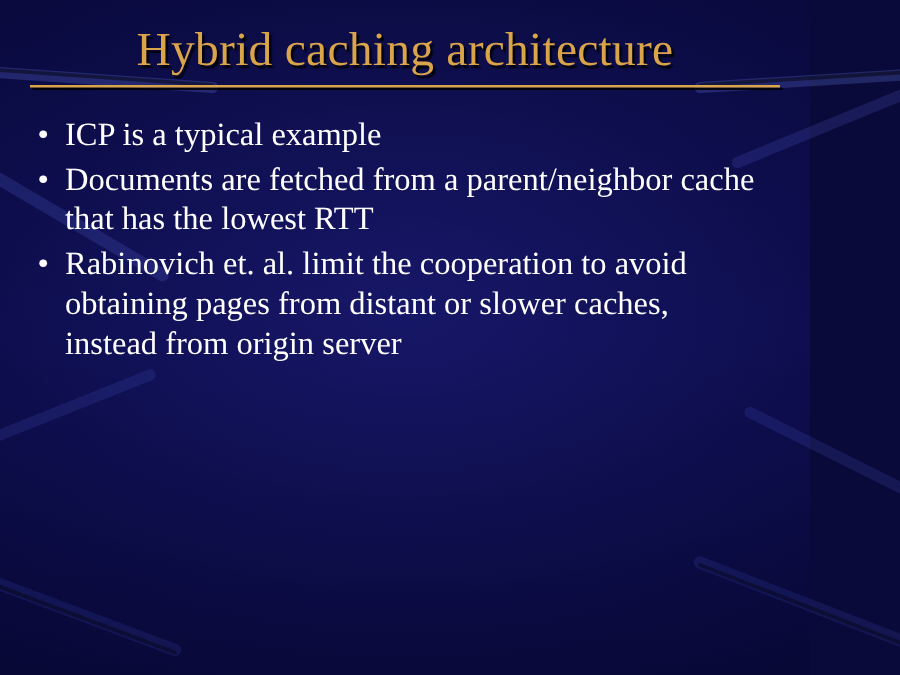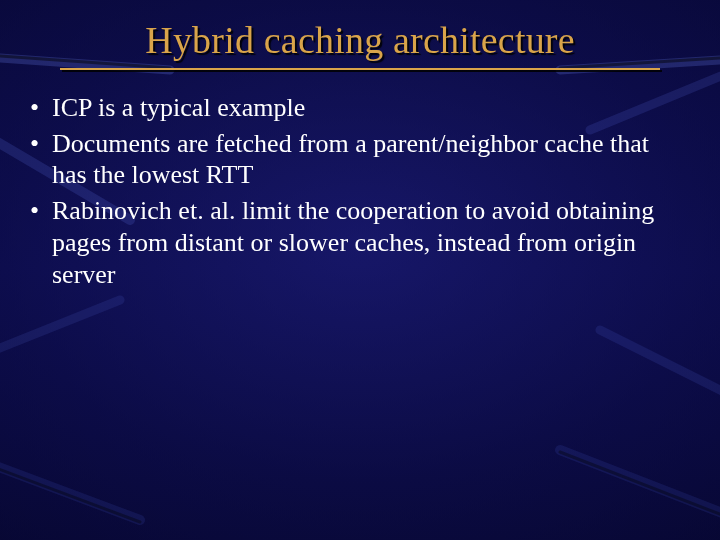--- a/index.html
+++ b/index.html
@@ -6,21 +6,21 @@
     margin: 0;
     padding: 0;
     width: 720px;
     height: 540px;
     overflow: hidden;
     font-family: "Times New Roman", Times, serif;
     background: #0a0a3a;
   }
   .slide {
     position: relative;
-    width: 720px;
+    width: 648px;
     height: 540px;
     background:
       radial-gradient(ellipse 900px 600px at 50% 45%,
         rgba(30,30,120,0.55) 0%,
         rgba(12,12,70,0.5) 40%,
         rgba(4,4,40,0.5) 70%,
         rgba(0,0,20,0.6) 100%),
       linear-gradient(180deg, #0b0b44 0%, #0e0e55 50%, #09093a 100%);
     box-sizing: border-box;
   }

